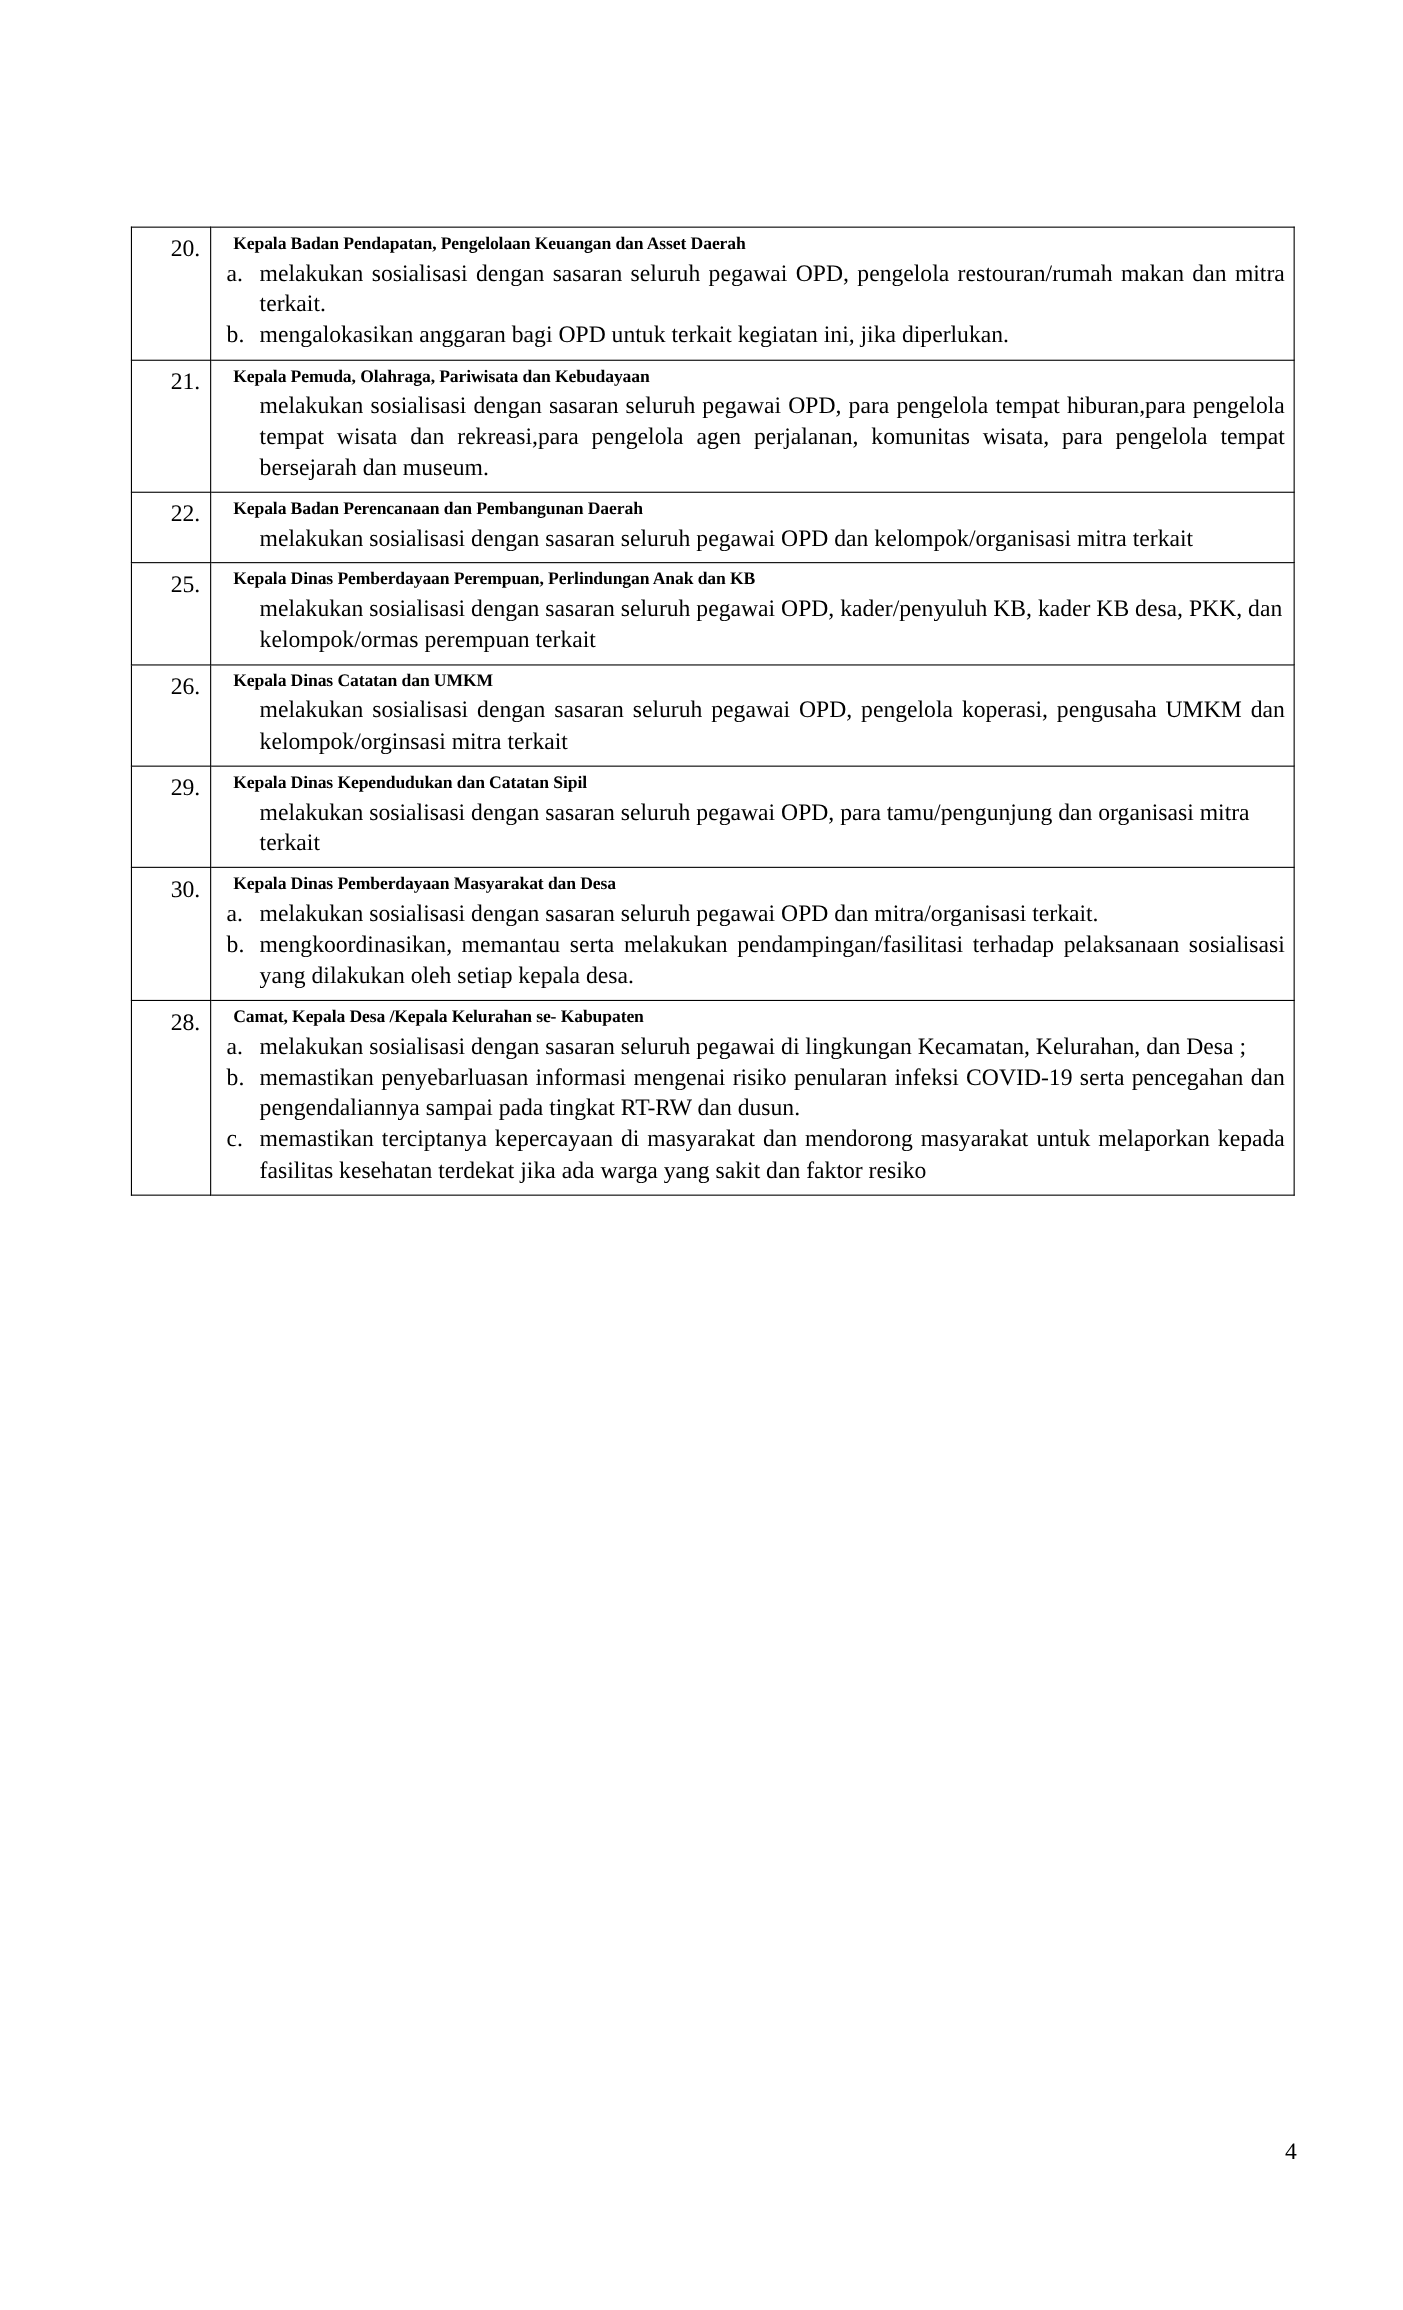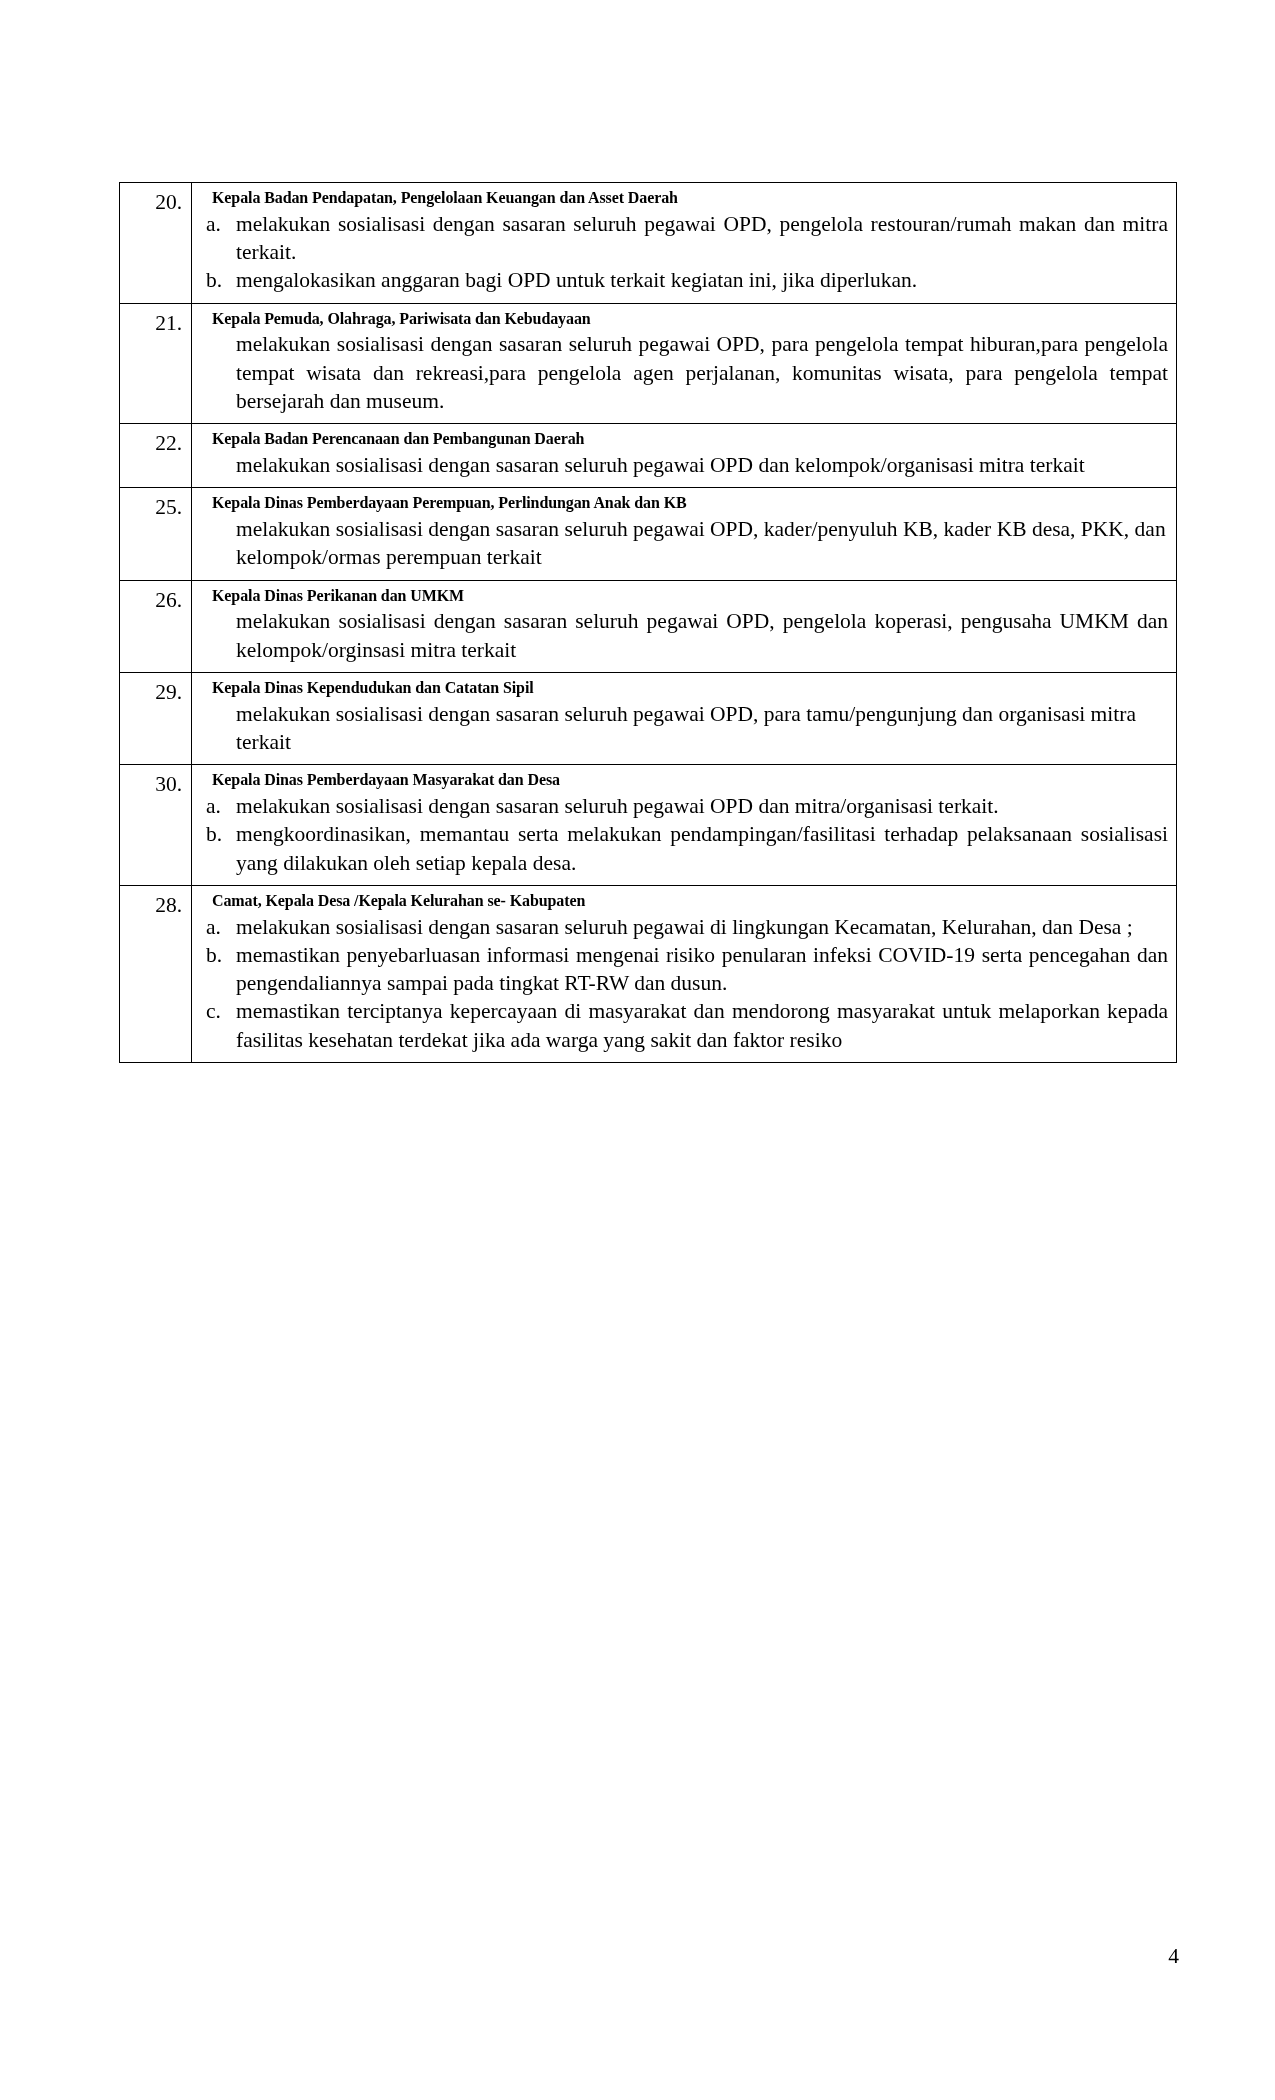--- a/index.html
+++ b/index.html
@@ -12,21 +12,21 @@
     width: 1275px;
     height: 2100px;
     background: #ffffff;
     font-family: "Liberation Serif", "DejaVu Serif", serif;
     color: #000000;
     box-sizing: border-box;
   }
   .doc-table {
     position: absolute;
     left: 119px;
-    top: 182px;
+    top: 206px;
     width: 1058px;
     border-collapse: collapse;
     table-layout: fixed;
   }
   .doc-table td {
     border: 1.6px solid #000000;
     vertical-align: top;
     padding: 0;
   }
   td.num-cell {
@@ -138,21 +138,21 @@
         <td class="num-cell">25.</td>
         <td class="body-cell">
           <div class="heading">Kepala Dinas Pemberdayaan Perempuan, Perlindungan Anak dan KB</div>
           <p class="para nojust">melakukan sosialisasi dengan sasaran seluruh pegawai OPD, kader/penyuluh KB, kader KB desa,  PKK, dan kelompok/ormas perempuan terkait</p>
         </td>
       </tr>
 
       <tr>
         <td class="num-cell">26.</td>
         <td class="body-cell">
-          <div class="heading">Kepala Dinas Perikanan dan UMKM</div>
+          <div class="heading">Kepala Dinas Catatan dan UMKM</div>
           <p class="para">melakukan sosialisasi dengan sasaran seluruh pegawai OPD, pengelola koperasi, pengusaha UMKM dan kelompok/orginsasi mitra terkait</p>
         </td>
       </tr>
 
 
 
       <tr>
         <td class="num-cell">29.</td>
         <td class="body-cell">
           <div class="heading">Kepala Dinas Kependudukan dan Catatan Sipil</div>

